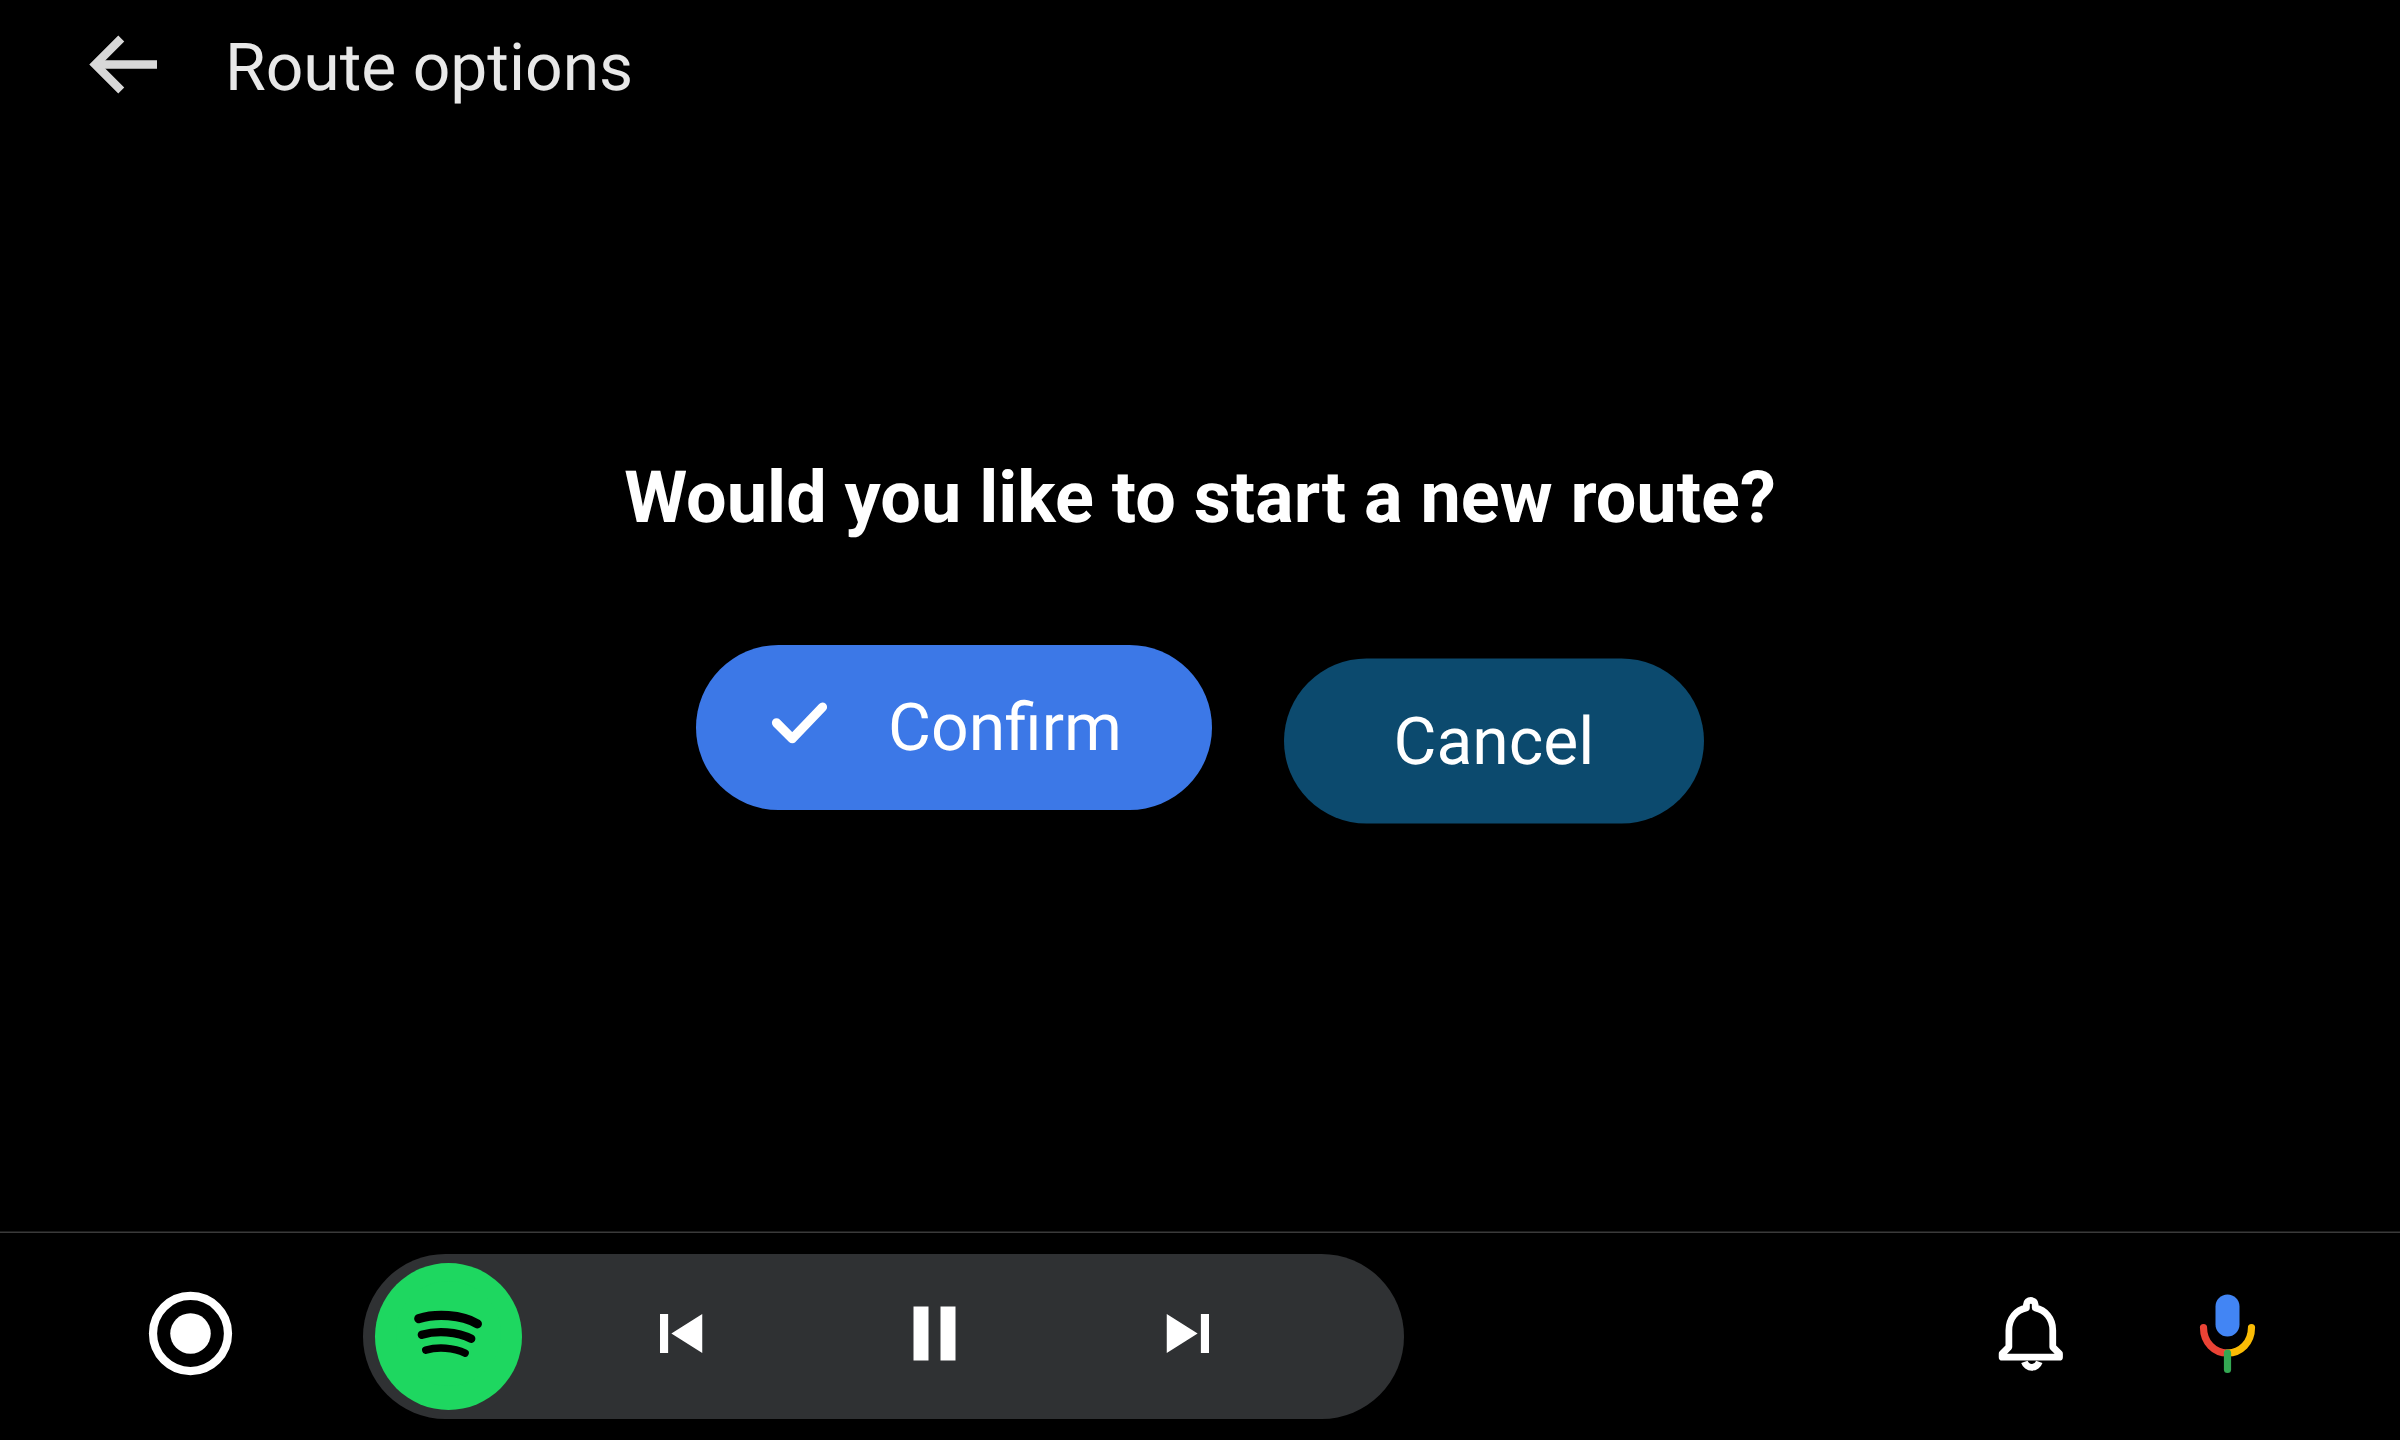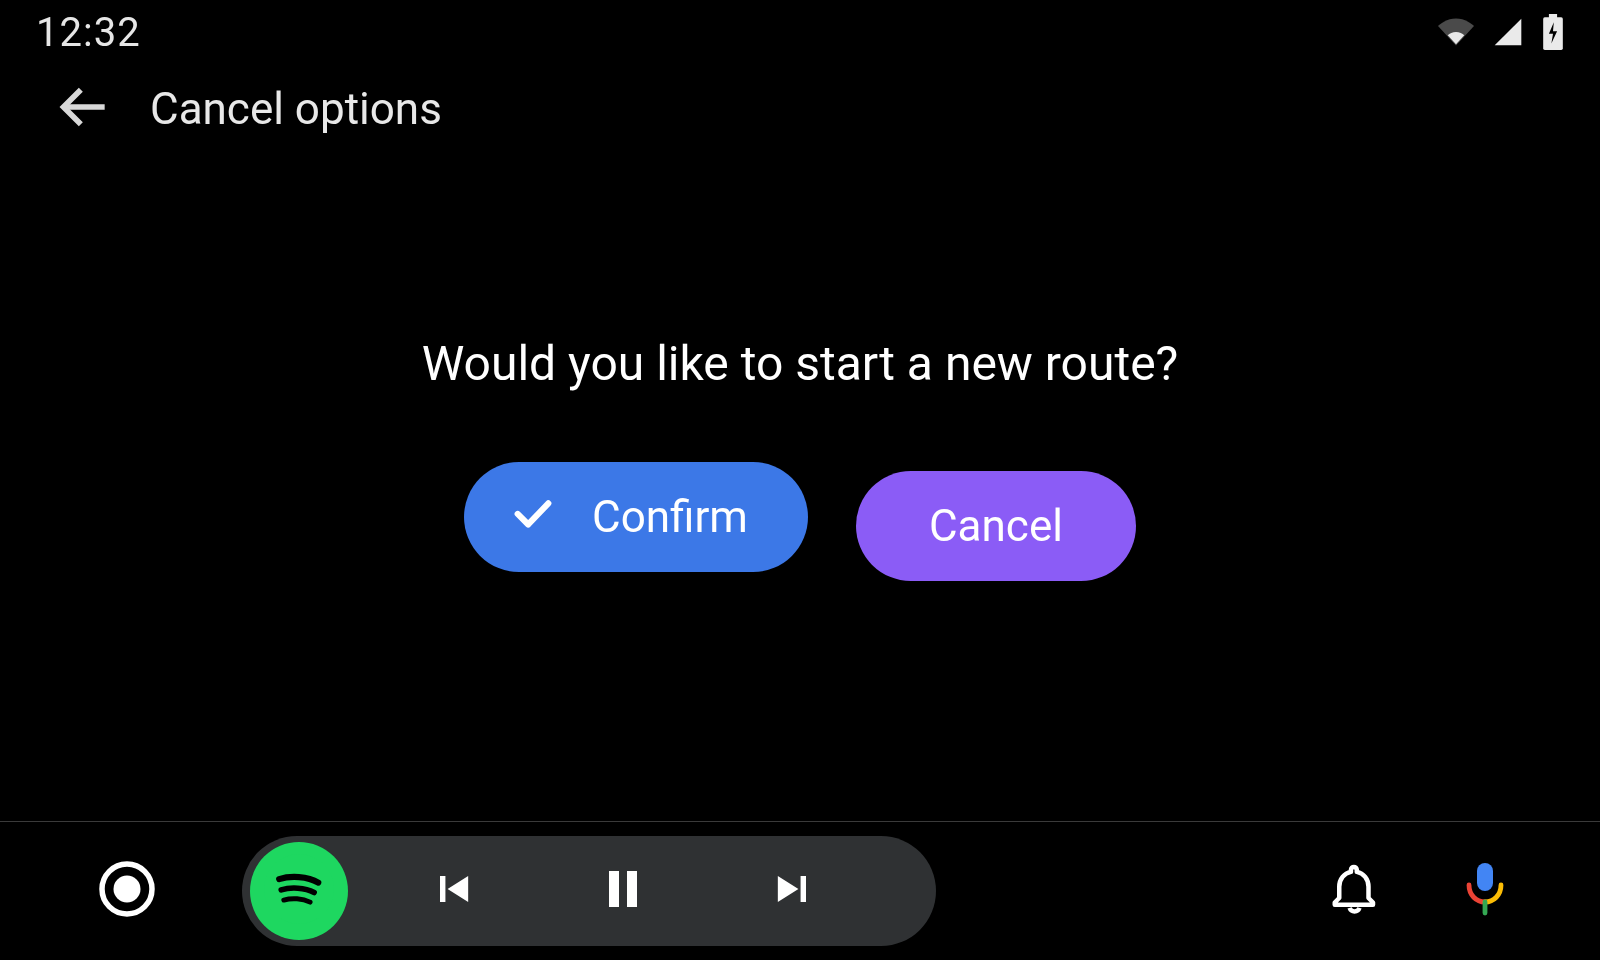--- a/index.html
+++ b/index.html
@@ -55,21 +55,21 @@
     flex: 1;
     display: flex;
     flex-direction: column;
     align-items: center;
     justify-content: center;
     gap: 62px;
     padding-bottom: 60px;
   }
   .question {
     font-size: 48px;
-    font-weight: 400;
+    font-weight: 700;
     color: #fff;
   }
   .button-row {
     display: flex;
     gap: 48px;
     align-items: center;
   }
   .pill {
     height: 110px;
     border-radius: 60px;
@@ -79,21 +79,21 @@
     font-size: 44px;
     padding: 0 60px;
     gap: 26px;
     cursor: pointer;
     min-width: 280px;
     border: none;
     color: #fff;
     font-family: inherit;
   }
   .pill.primary { background: #3c78e7; padding-left: 46px; padding-right: 60px; gap: 36px; }
-  .pill.secondary { background: #8b5cf6; margin-top: 17px; }
+  .pill.secondary { background: #0c4a6e; margin-top: 17px; }
 
   
   .divider {
     height: 1px;
     background: #3a3a3a;
     width: 100%;
   }
   .bottom-bar {
     height: 138px;
     display: flex;
@@ -132,55 +132,31 @@
     width: 90px; height: 90px;
     display:flex; align-items:center; justify-content:center;
     cursor:pointer;
   }
 </style>
 </head>
 <body>
 
 <div class="screen">
 
-  <div class="status-bar">
-    <div class="clock">12:32</div>
-    <div class="spacer"></div>
-    <div class="status-icons">
-      <span>
-        <svg width="36" height="36" viewBox="0 0 24 24">
-          <path d="M12 3 C6 3 1.5 6.5 0 8 L12 21 L24 8 C22.5 6.5 18 3 12 3 Z" fill="#4a4a4a"></path>
-          <path d="M12 12 C9.7 12 7.7 13 6.5 14.2 L12 20.2 L17.5 14.2 C16.3 13 14.3 12 12 12 Z" fill="#e8e8e8"></path>
-        </svg>
-      </span>
-      <span>
-        <svg width="32" height="32" viewBox="0 0 24 24">
-            <path d="M2 22 L22 22 L22 2 Z" fill="#eaeaea"></path>
-          </svg>
-      </span>
-      <span>
-        <svg width="22" height="36" viewBox="0 0 12 22">
-          <rect x="0" y="2" width="12" height="20" rx="1" fill="#eaeaea"></rect>
-          <rect x="3.5" y="0" width="5" height="2.5" fill="#eaeaea"></rect>
-          <path d="M6.5 5 L3.5 12 L6 12 L5 18 L8.5 10.5 L6 10.5 Z" fill="#000"></path>
-        </svg>
-      </span>
-    </div>
-  </div>
 
   <div class="header">
     <div class="back-btn">
       <span>
         <svg width="52" height="52" viewBox="0 0 24 24" fill="none" stroke="#d8d8d8" stroke-width="2.6" stroke-linecap="butt" stroke-linejoin="miter">
           <line x1="22" y1="12" x2="3" y2="12"></line>
           <polyline points="11,4 3,12 11,20"></polyline>
         </svg>
       </span>
     </div>
-    <div class="header-title">Cancel options</div>
+    <div class="header-title">Route options</div>
   </div>
 
   <div class="main">
     <div class="question">Would you like to start a new route?</div>
     <div class="button-row">
       <button class="pill primary">
         <span>
           <svg width="46" height="46" viewBox="0 0 24 24" fill="none" stroke="#fff" stroke-width="3.2" stroke-linecap="round" stroke-linejoin="round">
             <polyline points="4,13 9.5,18.5 20,7.5"></polyline>
           </svg>

